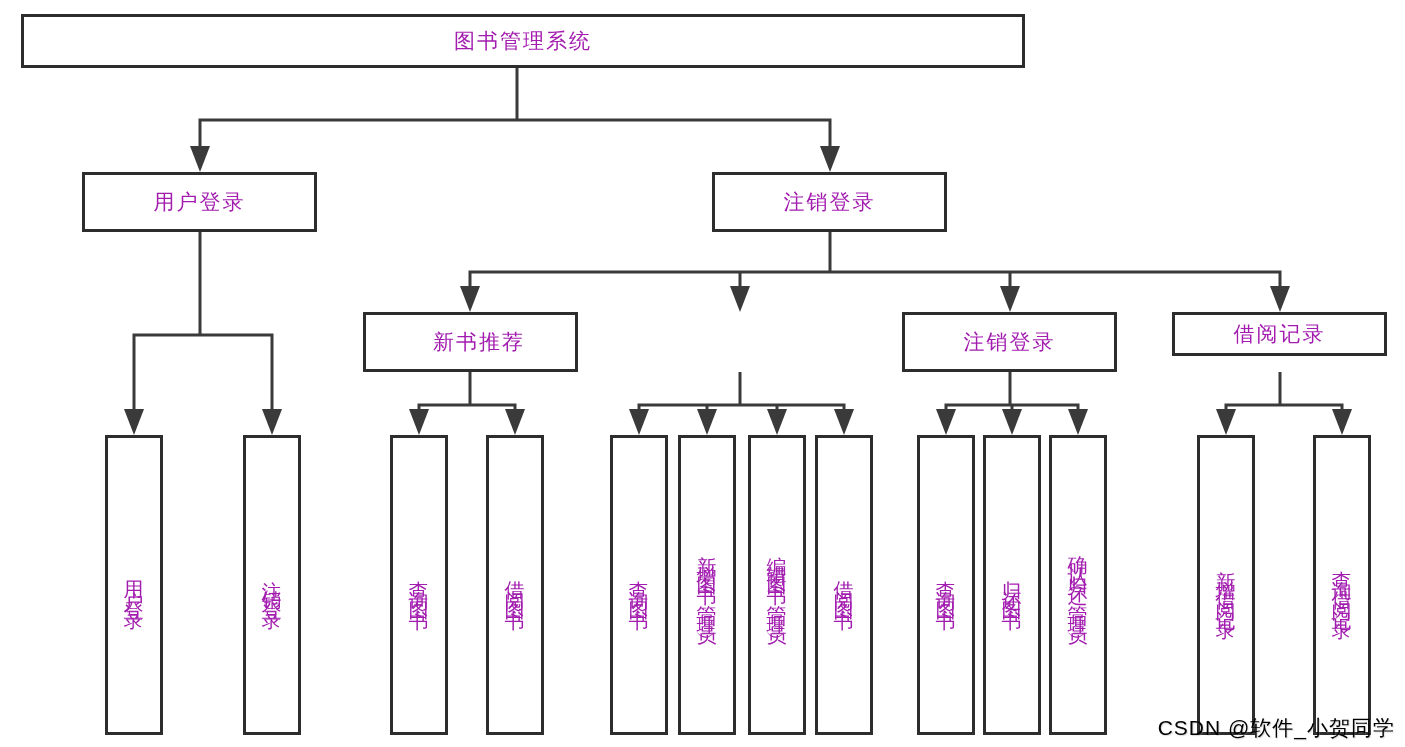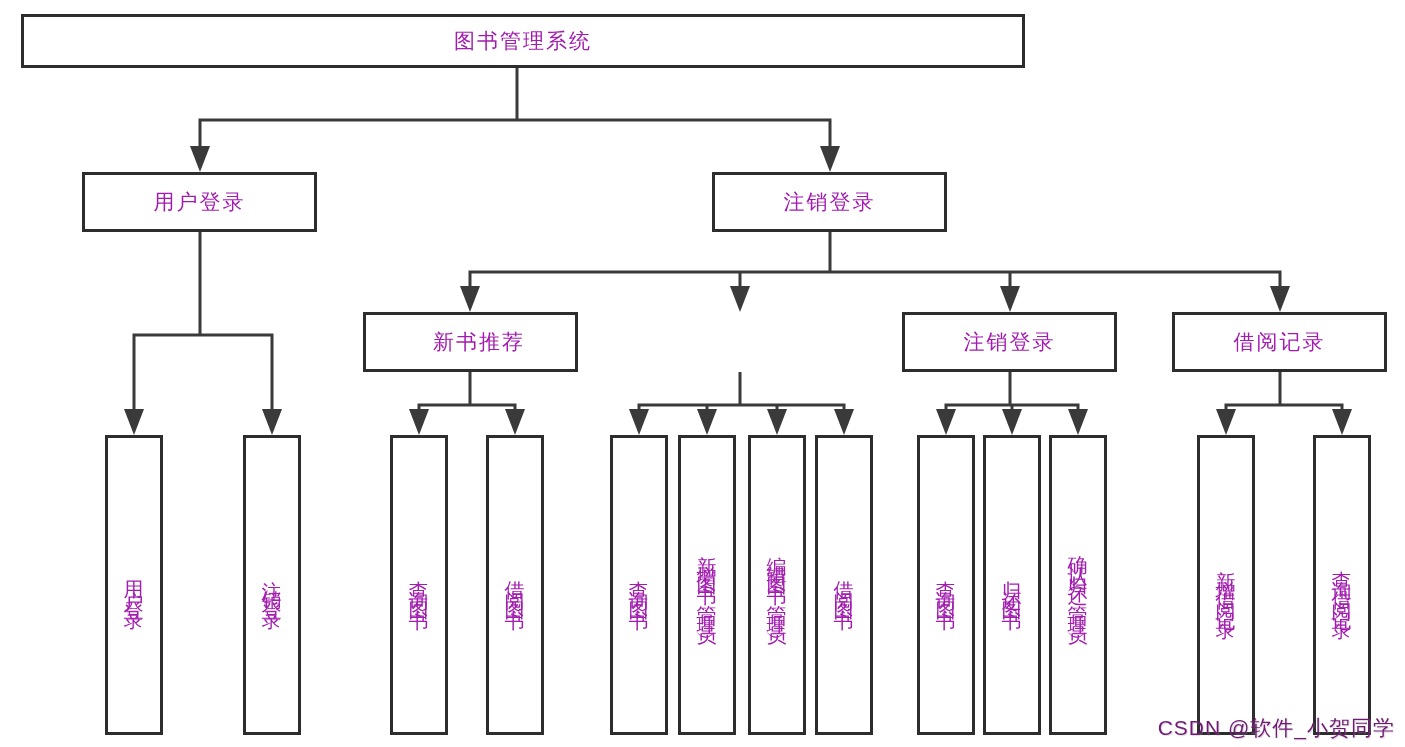--- a/index.html
+++ b/index.html
@@ -33,21 +33,21 @@
     text-orientation:mixed;
     font-size:20px;
     letter-spacing:10px;
     line-height:1;
   }
   .watermark {
     position:absolute;
     right:10px; top:714px;
     z-index:5;
     font-size:21px;
-    color:#701a75;
+    color:#000000;
     text-shadow:1px 1px 1px rgba(150,150,150,0.35);
     letter-spacing:1px;
     white-space:nowrap;
   }
 </style>
 </head>
 <body>
 
 <div class="stage">
 
@@ -91,21 +91,21 @@
     </g>
   </svg>
 
   <div class="box hbox" style="left:21px; top:14px; width:1004px; height:54px;">图书管理系统</div>
 
   <div class="box hbox" style="left:82px; top:172px; width:235px; height:60px;">用户登录</div>
   <div class="box hbox" style="left:712px; top:172px; width:235px; height:60px;">注销登录</div>
 
   <div class="box hbox" style="left:363px; top:312px; width:215px; height:60px;padding-left:17px;">新书推荐</div>
   <div class="box hbox" style="left:902px; top:312px; width:215px; height:60px;">注销登录</div>
-  <div class="box hbox" style="left:1172px; top:312px; width:215px; height:60px;">借阅记录</div>
+  <div class="box hbox" style="left:1172px; top:312px; width:215px; height:44px;">借阅记录</div>
 
   <div class="box vbox" style="left:105px; top:435px; width:58px; height:300px;">用户登录</div>
   <div class="box vbox" style="left:243px; top:435px; width:58px; height:300px;">注销登录</div>
 
   <div class="box vbox" style="left:390px; top:435px; width:58px; height:300px;">查询图书</div>
   <div class="box vbox" style="left:486px; top:435px; width:58px; height:300px;">借阅图书</div>
 
   <div class="box vbox" style="left:610px; top:435px; width:58px; height:300px;">查询图书</div>
   <div class="box vbox" style="left:678px; top:435px; width:58px; height:300px;">新增图书（管理员）</div>
   <div class="box vbox" style="left:748px; top:435px; width:58px; height:300px;">编辑图书（管理员）</div>

